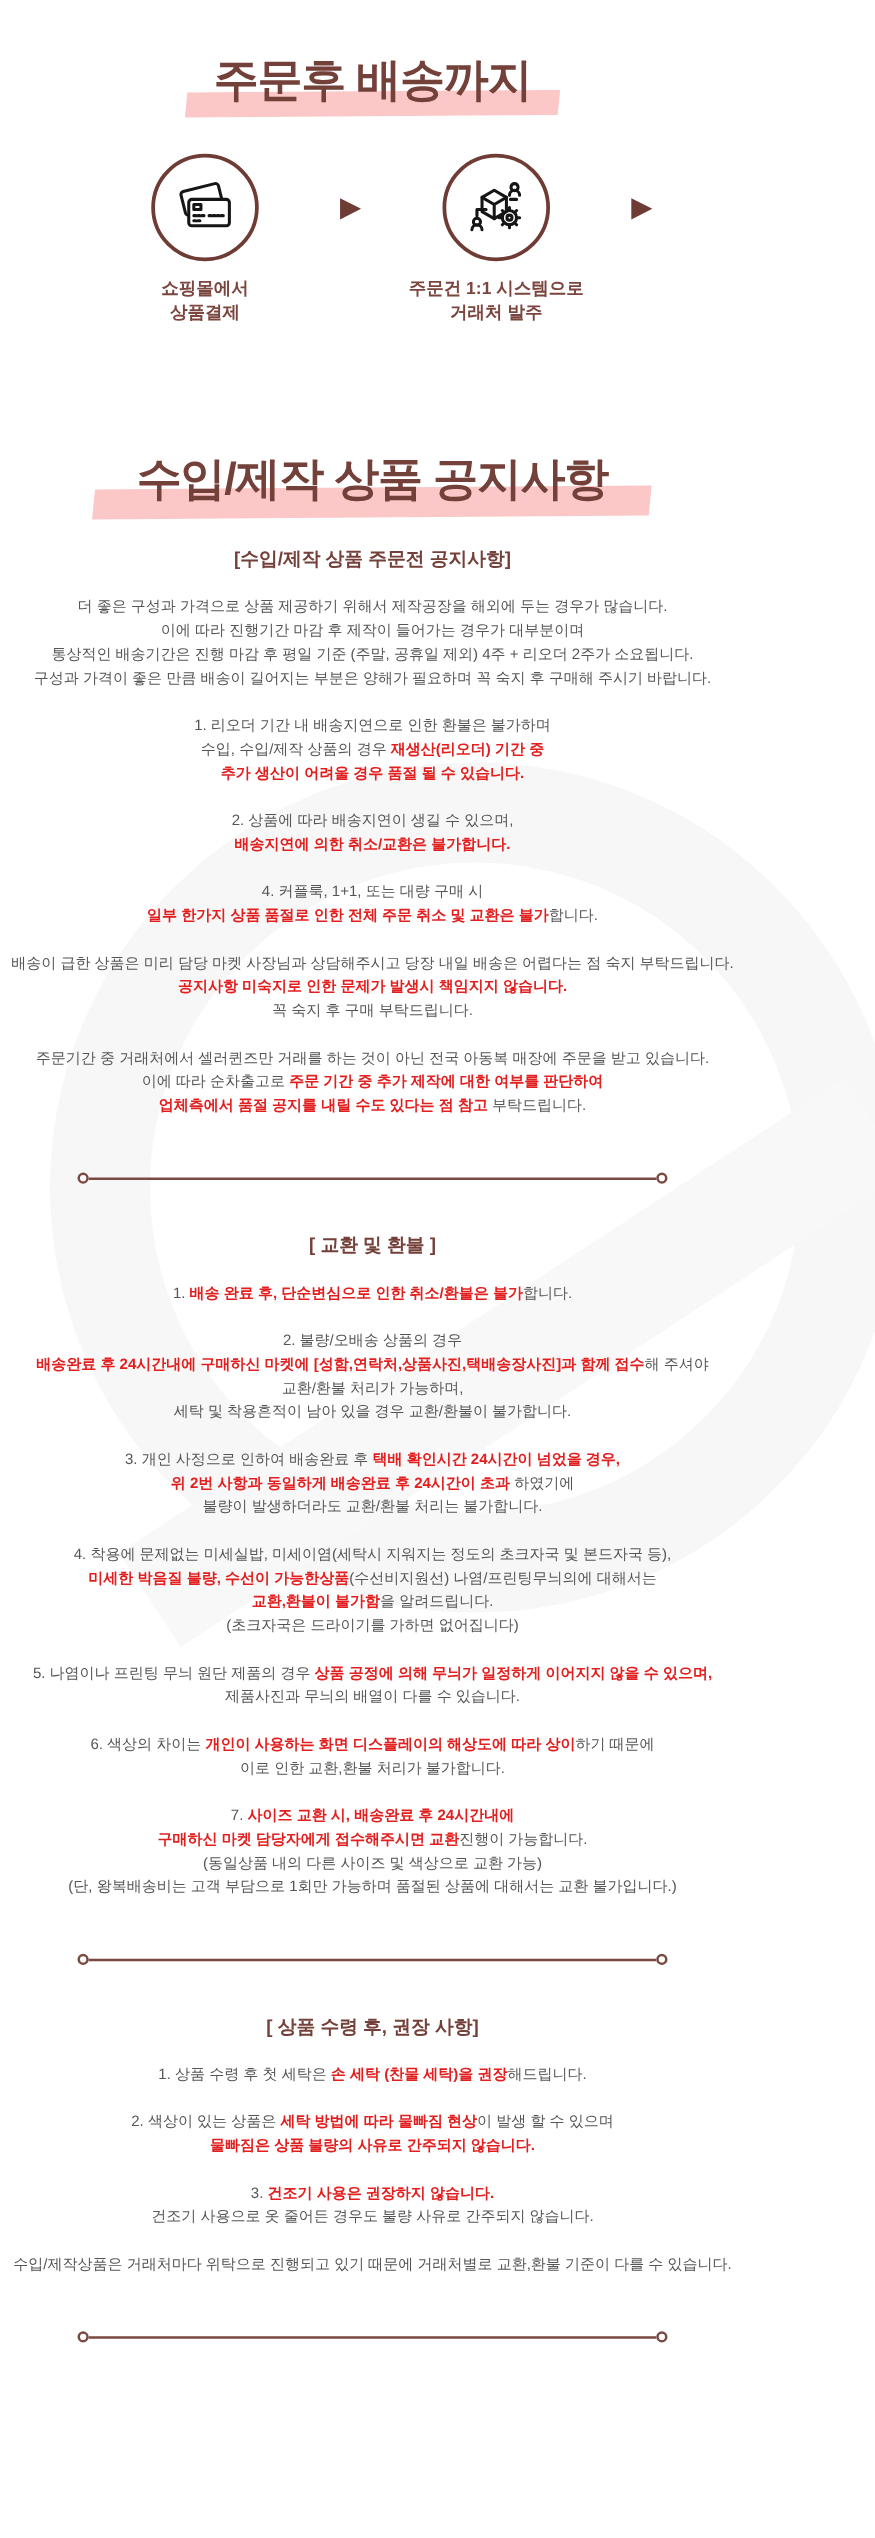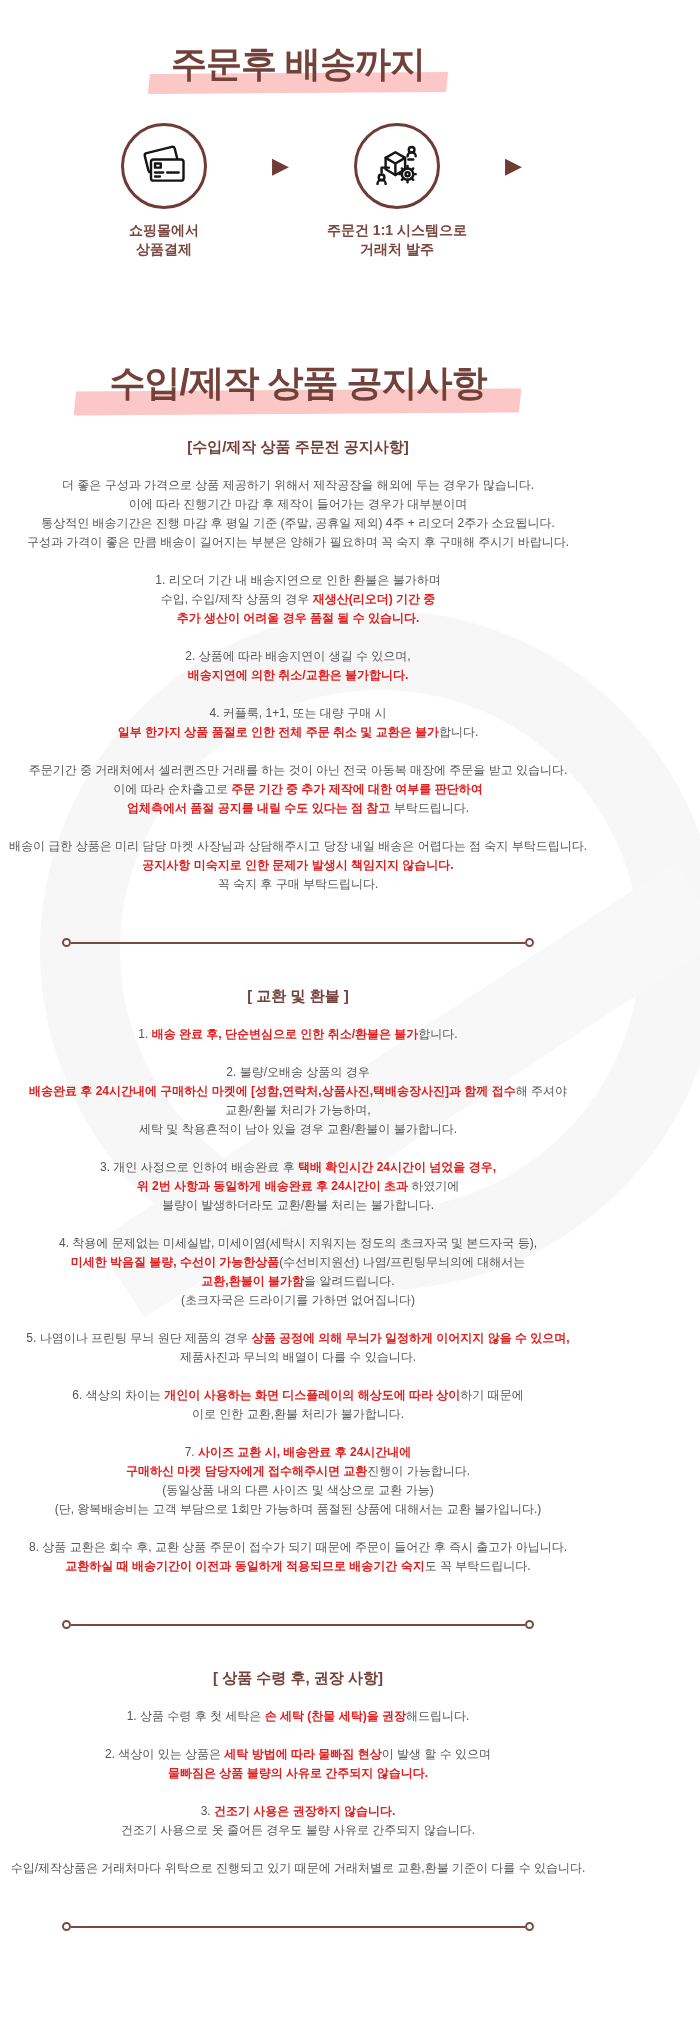--- a/index.html
+++ b/index.html
@@ -113,38 +113,37 @@
       <h1 class="big-title"><span class="hl hl2">수입/제작 상품 공지사항</span></h1>
     </div>
 
     <main class="sections">
         <section>
           <h3 class="sec-title">[수입/제작 상품 주문전 공지사항]</h3>
           <p class="block"><span>더 좋은 구성과 가격으로 상품 제공하기 위해서 제작공장을 해외에 두는 경우가 많습니다.</span><br><span>이에 따라 진행기간 마감 후 제작이 들어가는 경우가 대부분이며</span><br><span>통상적인 배송기간은 진행 마감 후 평일 기준 (주말, 공휴일 제외) 4주 + 리오더 2주가 소요됩니다.</span><br><span>구성과 가격이 좋은 만큼 배송이 길어지는 부분은 양해가 필요하며 꼭 숙지 후 구매해 주시기 바랍니다.</span></p>
           <p class="block"><span>1. 리오더 기간 내 배송지연으로 인한 환불은 불가하며</span><br><span>수입, 수입/제작 상품의 경우 </span><span class="red">재생산(리오더) 기간 중</span><br><span class="red">추가 생산이 어려울 경우 품절 될 수 있습니다.</span></p>
           <p class="block"><span>2. 상품에 따라 배송지연이 생길 수 있으며,</span><br><span class="red">배송지연에 의한 취소/교환은 불가합니다.</span></p>
           <p class="block"><span>4. 커플룩, 1+1, 또는 대량 구매 시</span><br><span class="red">일부 한가지 상품 품절로 인한 전체 주문 취소 및 교환은 불가</span><span>합니다.</span></p>
+          <p class="block"><span>배송이 급한 상품은 미리 담당 마켓 사장님과 상담해주시고 당장 내일 배송은 어렵다는 점 숙지 부탁드립니다.</span><br><span class="red">공지사항 미숙지로 인한 문제가 발생시 책임지지 않습니다.</span><br><span>꼭 숙지 후 구매 부탁드립니다.</span></p>
           <p class="block"><span>주문기간 중 거래처에서 셀러퀸즈만 거래를 하는 것이 아닌 전국 아동복 매장에 주문을 받고 있습니다.</span><br><span>이에 따라 순차출고로 </span><span class="red">주문 기간 중 추가 제작에 대한 여부를 판단하여</span><br><span class="red">업체측에서 품절 공지를 내릴 수도 있다는 점 참고</span><span> 부탁드립니다.</span></p>
-          <p class="block"><span>배송이 급한 상품은 미리 담당 마켓 사장님과 상담해주시고 당장 내일 배송은 어렵다는 점 숙지 부탁드립니다.</span><br><span class="red">공지사항 미숙지로 인한 문제가 발생시 책임지지 않습니다.</span><br><span>꼭 숙지 후 구매 부탁드립니다.</span></p>
         </section>
         <div class="divider">
           <span class="dot"></span>
           <span class="rule"></span>
           <span class="dot"></span>
         </div>
         <section>
           <h3 class="sec-title">[ 교환 및 환불 ]</h3>
           <p class="block"><span>1. </span><span class="red">배송 완료 후, 단순변심으로 인한 취소/환불은 불가</span><span>합니다.</span></p>
           <p class="block"><span>2. 불량/오배송 상품의 경우</span><br><span class="red">배송완료 후 24시간내에 구매하신 마켓에 [성함,연락처,상품사진,택배송장사진]과 함께 접수</span><span>해 주셔야</span><br><span>교환/환불 처리가 가능하며,</span><br><span>세탁 및 착용흔적이 남아 있을 경우 교환/환불이 불가합니다.</span></p>
           <p class="block"><span>3. 개인 사정으로 인하여 배송완료 후 </span><span class="red">택배 확인시간 24시간이 넘었을 경우,</span><br><span class="red">위 2번 사항과 동일하게 배송완료 후 24시간이 초과</span><span> 하였기에</span><br><span>불량이 발생하더라도 교환/환불 처리는 불가합니다.</span></p>
           <p class="block"><span>4. 착용에 문제없는 미세실밥, 미세이염(세탁시 지워지는 정도의 초크자국 및 본드자국 등),</span><br><span class="red">미세한 박음질 불량, 수선이 가능한상품</span><span>(수선비지원선) 나염/프린팅무늬의에 대해서는</span><br><span class="red">교환,환불이 불가함</span><span>을 알려드립니다.</span><br><span>(초크자국은 드라이기를 가하면 없어집니다)</span></p>
           <p class="block"><span>5. 나염이나 프린팅 무늬 원단 제품의 경우 </span><span class="red">상품 공정에 의해 무늬가 일정하게 이어지지 않을 수 있으며,</span><br><span>제품사진과 무늬의 배열이 다를 수 있습니다.</span></p>
           <p class="block"><span>6. 색상의 차이는 </span><span class="red">개인이 사용하는 화면 디스플레이의 해상도에 따라 상이</span><span>하기 때문에</span><br><span>이로 인한 교환,환불 처리가 불가합니다.</span></p>
           <p class="block"><span>7. </span><span class="red">사이즈 교환 시, 배송완료 후 24시간내에</span><br><span class="red">구매하신 마켓 담당자에게 접수해주시면 교환</span><span>진행이 가능합니다.</span><br><span>(동일상품 내의 다른 사이즈 및 색상으로 교환 가능)</span><br><span>(단, 왕복배송비는 고객 부담으로 1회만 가능하며 품절된 상품에 대해서는 교환 불가입니다.)</span></p>
-          <p class="block"><span>8. 상품 교환은 회수 후, 교환 상품 주문이 접수가 되기 때문에 주문이 들어간 후 즉시 출고가 아닙니다.</span><br><span class="red">교환하실 때 배송기간이 이전과 동일하게 적용되므로 배송기간 숙지</span><span>도 꼭 부탁드립니다.</span></p>
         </section>
         <div class="divider">
           <span class="dot"></span>
           <span class="rule"></span>
           <span class="dot"></span>
         </div>
         <section>
           <h3 class="sec-title">[ 상품 수령 후, 권장 사항]</h3>
           <p class="block"><span>1. 상품 수령 후 첫 세탁은 </span><span class="red">손 세탁 (찬물 세탁)을 권장</span><span>해드립니다.</span></p>
           <p class="block"><span>2. 색상이 있는 상품은 </span><span class="red">세탁 방법에 따라 물빠짐 현상</span><span>이 발생 할 수 있으며</span><br><span class="red">물빠짐은 상품 불량의 사유로 간주되지 않습니다.</span></p>

